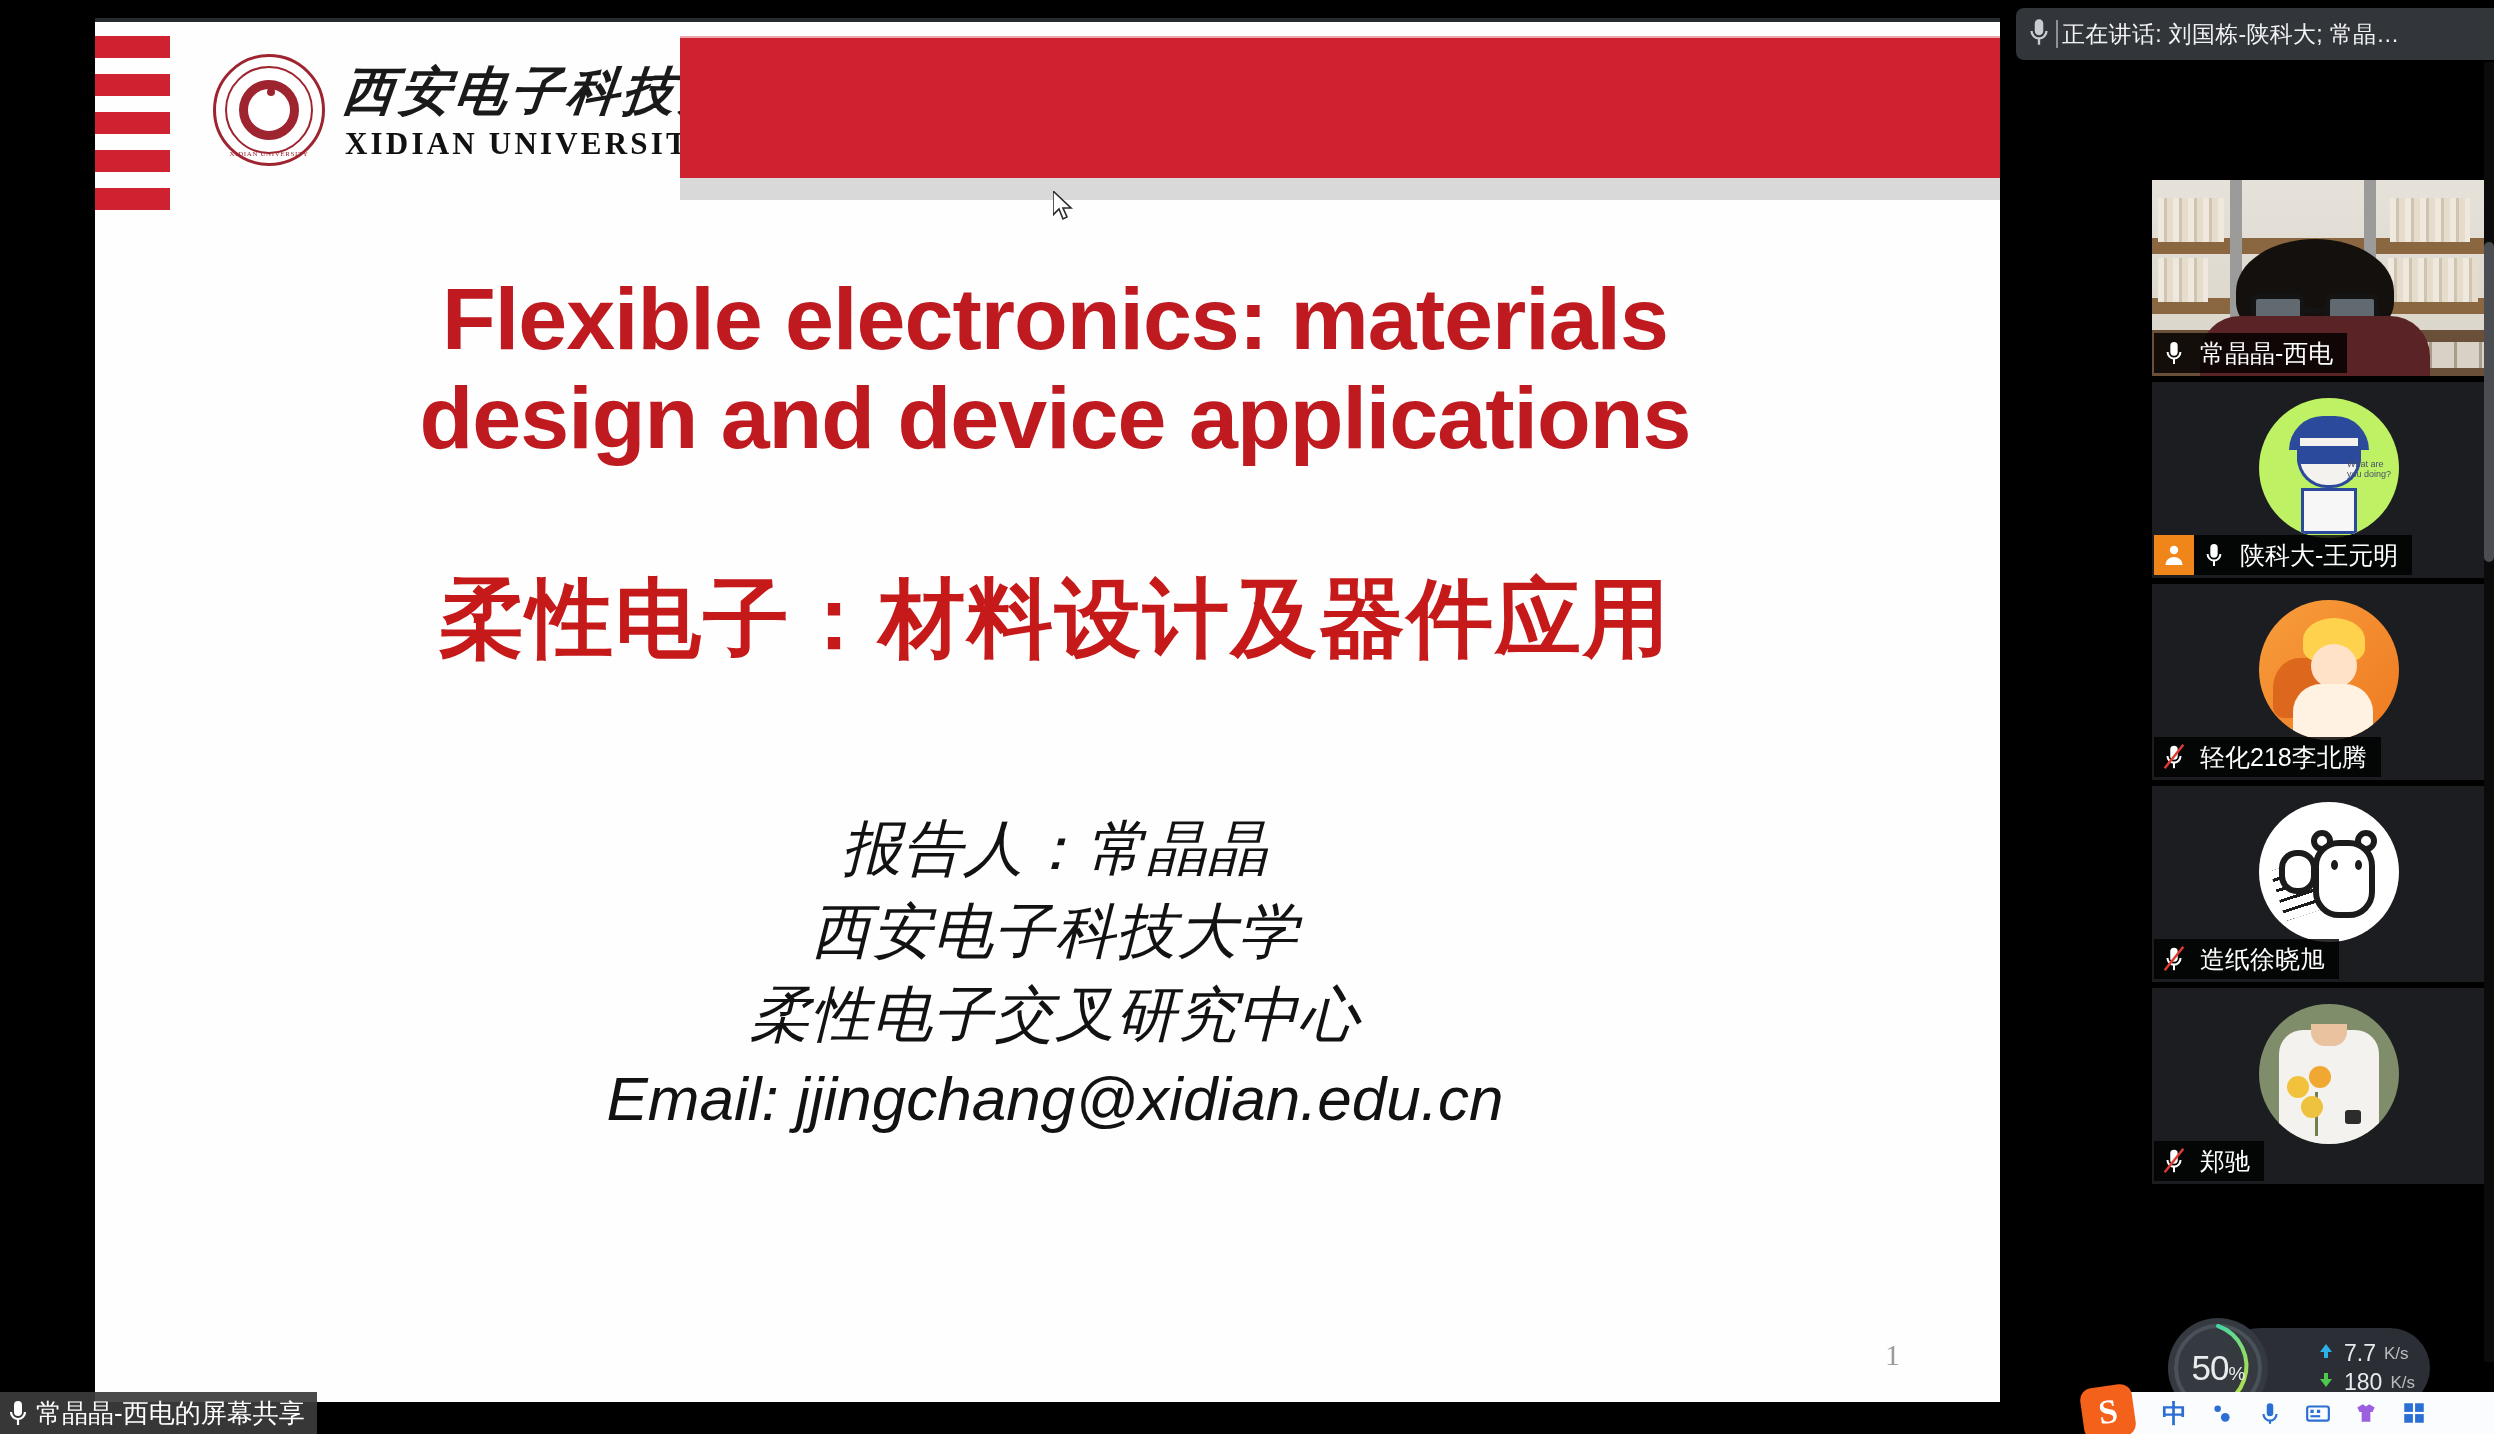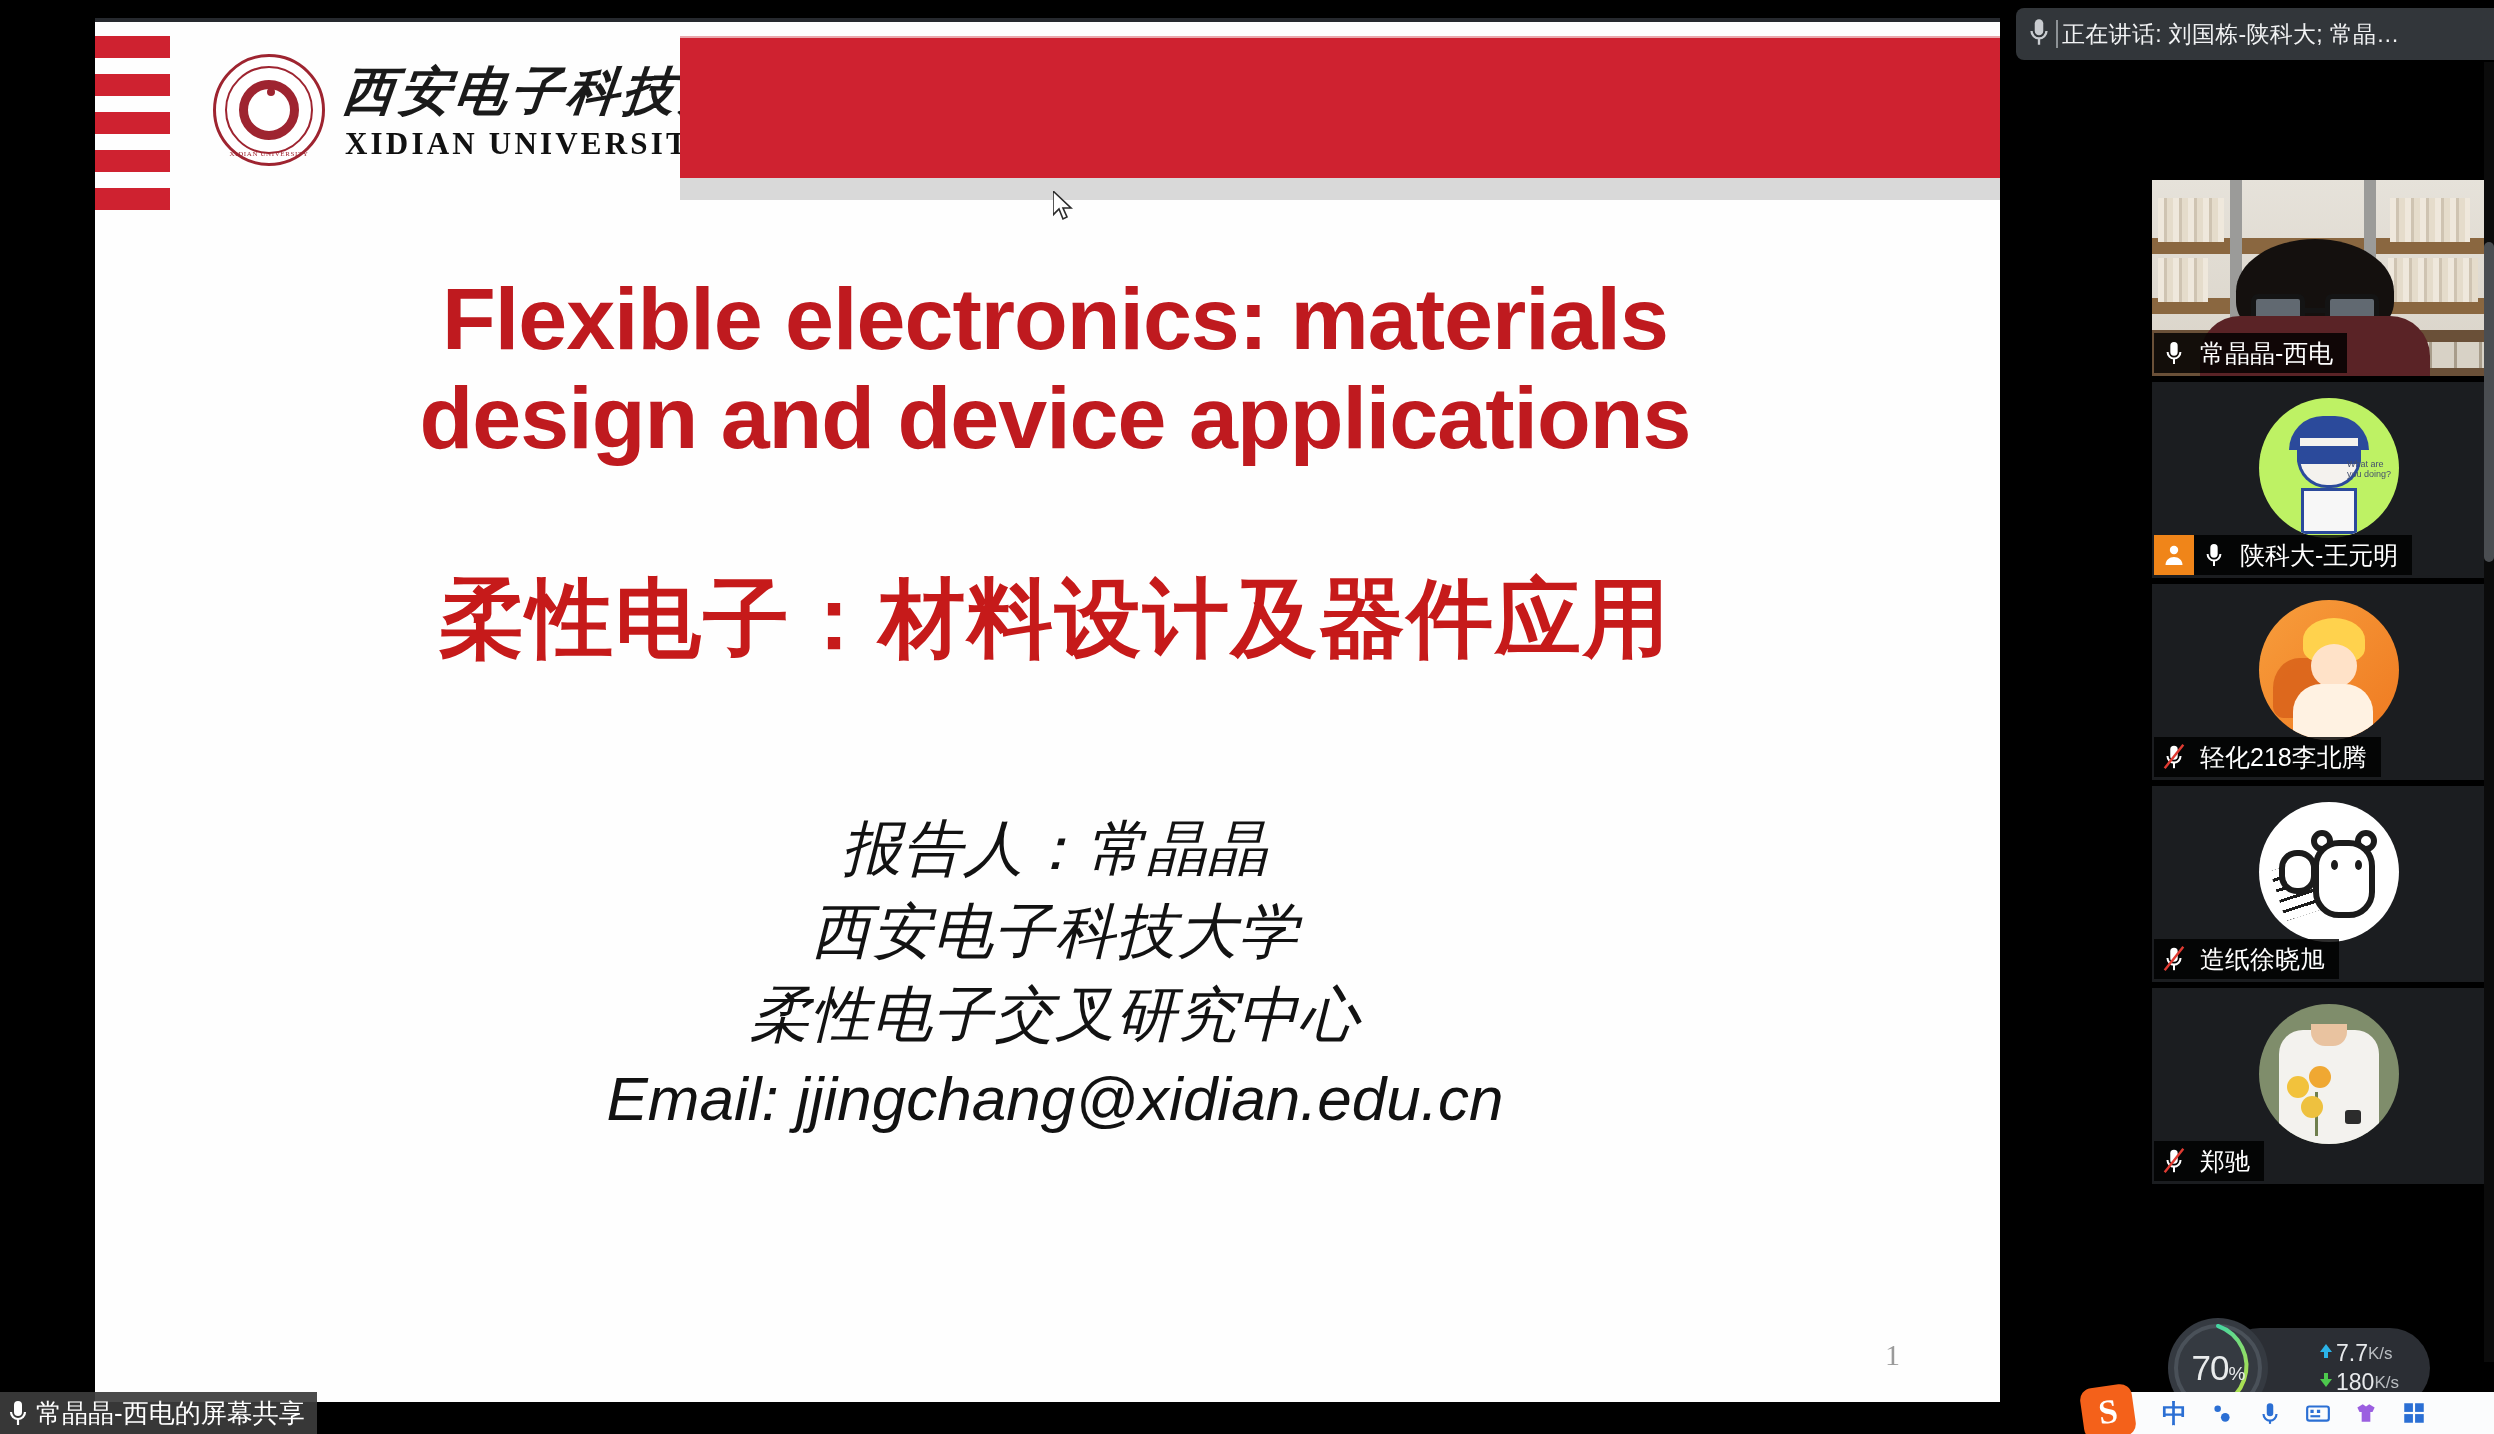--- a/index.html
+++ b/index.html
@@ -217,21 +217,21 @@
   .scrollbar { position:absolute; right:0; top:62px; width:10px; height:1300px; background:#0b0b0b; }
   .scrollthumb { position:absolute; right:0; top:180px; width:10px; height:320px; background:#4a4d51; border-radius:5px; }
 
   
   .netwidget {
     position:absolute; left:2220px; top:1328px; width:210px; height:80px;
     background:rgba(46,50,56,.93); border-radius:40px; display:flex; align-items:center;
     padding-left:96px;
   }
   .net-rows { display:flex; flex-direction:column; justify-content:center; gap:2px; }
-  .net-row { display:flex; align-items:center; color:#e8eaec; font-size:23px; white-space:nowrap; }
+  .net-row { display:flex; align-items:center; gap:8px; color:#e8eaec; font-size:23px; white-space:nowrap; }
   .net-row .unit { font-size:17px; color:#b9bdc1;text-align:right; }
   .gauge {
     position:absolute; left:2168px; top:1318px; width:100px; height:100px;
     border-radius:50%; background:#353a41;
     display:flex; align-items:center; justify-content:center;
   }
   .gauge svg { position:absolute; inset:0; }
   .gauge-label { position:relative; color:#e9ebec; font-size:35px; font-weight:300; letter-spacing:-1px; }
   .gauge-label .pct { font-size:19px; }
 
@@ -500,21 +500,21 @@
     <svg viewBox="0 0 100 100">
       <circle cx="50" cy="50" r="42" fill="none" stroke="#4a5159" stroke-width="4"></circle>
       <path d="M50 8 A42 42 0 1 1 22 88" fill="none" stroke="url(#g)" stroke-width="4" stroke-linecap="round"></path>
       <defs>
         <linearGradient id="g" x1="0" y1="0" x2="1" y2="1">
           <stop offset="0%" stop-color="#19d3c5"></stop>
             <stop offset="100%" stop-color="#c8e23a"></stop>
         </linearGradient>
       </defs>
     </svg>
-    <span class="gauge-label"><span>70</span><span class="pct">%</span></span>
+    <span class="gauge-label"><span>50</span><span class="pct">%</span></span>
   </div>
 
   <div class="ime">
     <span class="ime-item">中</span>
     <span class="ime-item">
       <svg class="ime-icon" viewBox="0 0 24 24">
           <circle cx="8" cy="8" r="3" fill="#2b6fd4"></circle>
           <circle cx="15" cy="16" r="4" fill="#2b6fd4"></circle>
         </svg>
     </span>

